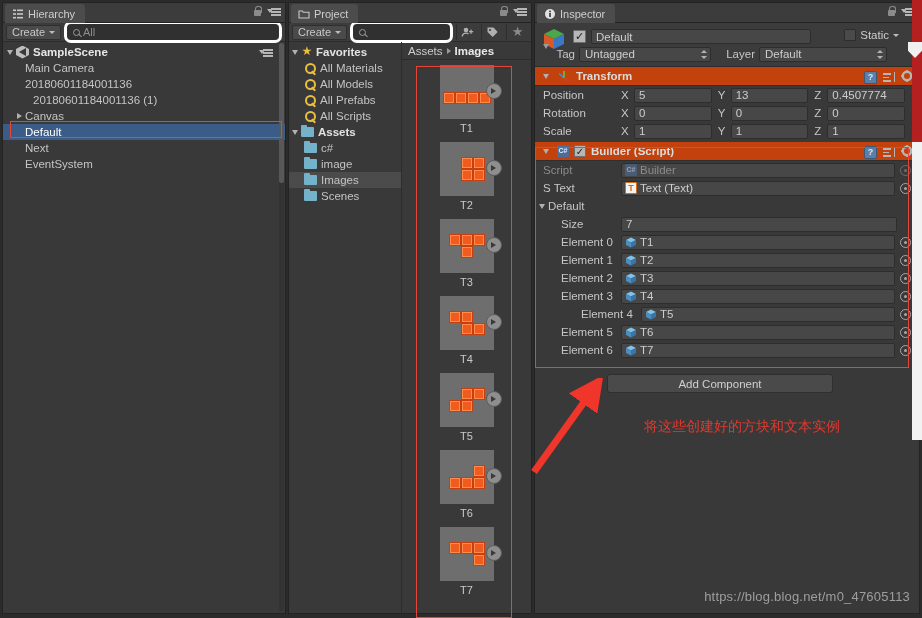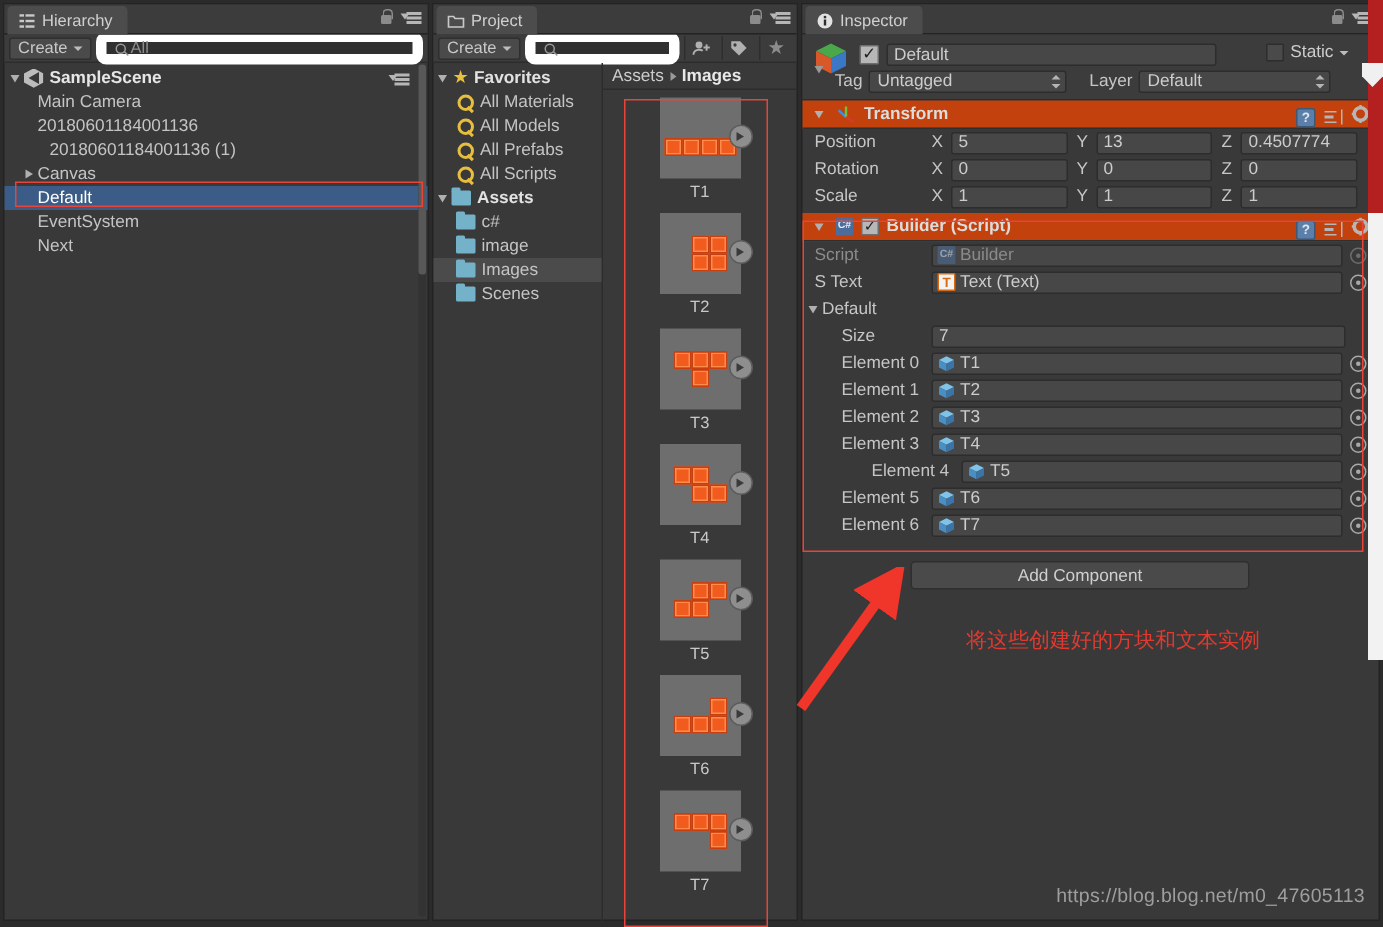--- a/index.html
+++ b/index.html
@@ -66,21 +66,21 @@
     height: 15px; padding: 0 5px;
     background: #4a4a4a; border: 1px solid #2f2f2f; border-radius: 2px;
     color: #c8c8c8; font-size: 11px;
   }
   .caret-d {
     width: 0; height: 0; border-left: 3px solid transparent;
     border-right: 3px solid transparent; border-top: 3px solid #bcbcbc;
   }
   .searchfield {
     flex: 1; height: 22px; background: #303030;
-    border: 7px solid #ffffff; border-radius: 7px;
+    border: 3px solid #ffffff; border-radius: 7px;
     display: flex; align-items: center; gap: 3px; padding: 0 6px;
     color: #8e8e8e; font-size: 11px; min-width: 0;
   }
   .mag {
     width: 7px; height: 7px; border: 1.3px solid #9a9a9a;
     border-radius: 50%; position: relative; flex: none;
   }
   .mag::after {
     content: ''; position: absolute; right: -3px; bottom: -2px;
     width: 4px; height: 1.3px; background: #9a9a9a; transform: rotate(45deg);
@@ -430,25 +430,25 @@
           <div class="hrow" style="padding-left: 14px;">
             <span class="arrow-r"></span>
             <span>Canvas</span>
           </div>
           <div class="hrow selected" style="padding-left: 14px;">
             <span class="arrow-sp"></span>
             <span>Default</span>
           </div>
           <div class="hrow" style="padding-left: 14px;">
             <span class="arrow-sp"></span>
-            <span>EventSystem</span>
+            <span>Next</span>
           </div>
           <div class="hrow" style="padding-left: 14px;">
             <span class="arrow-sp"></span>
-            <span>Next</span>
+            <span>EventSystem</span>
           </div>
         </div>
     </div>
 
     <div class="scrollv">
       <div class="thumb"></div>
     </div>
     <div class="redbox" style="left:7px;top:118px;width:272px;height:17px;"></div>
   </div>
 

